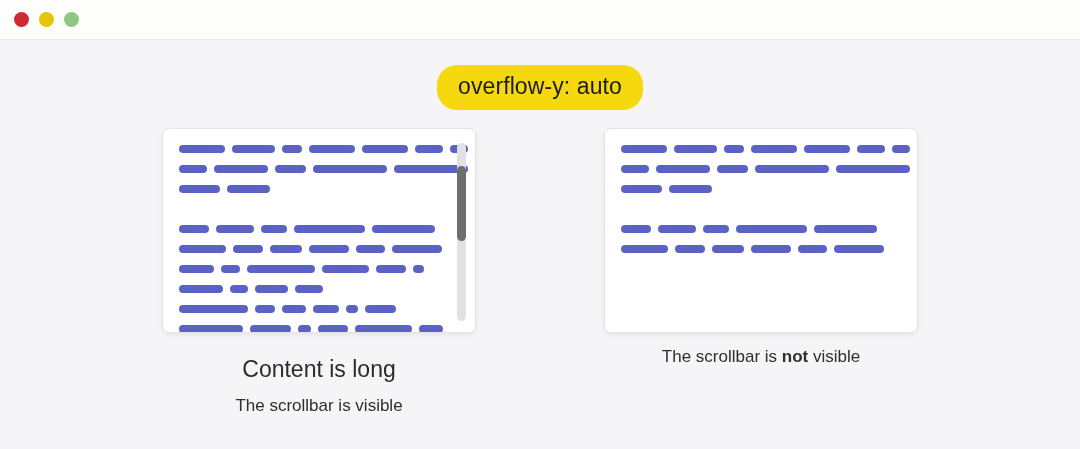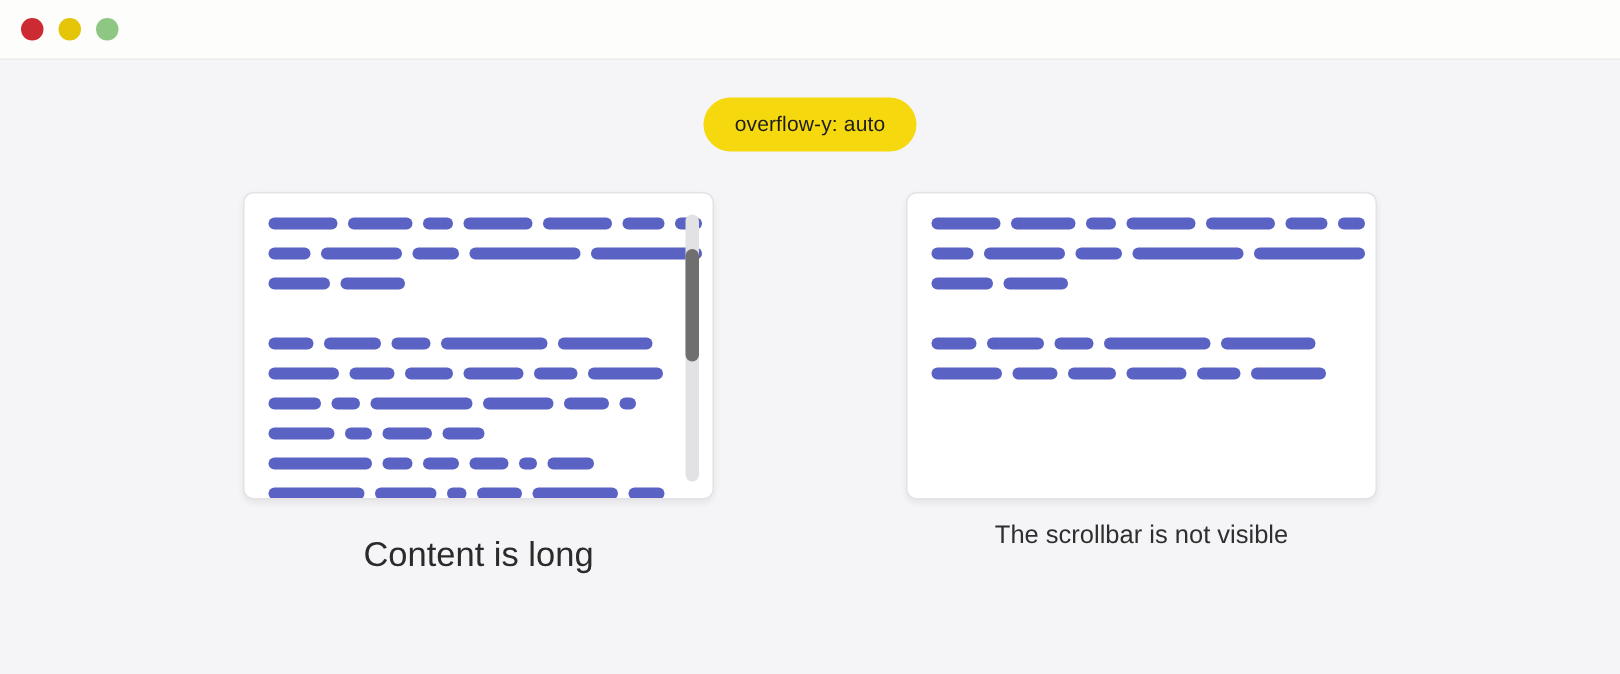--- a/index.html
+++ b/index.html
@@ -40,21 +40,21 @@
   }
 
   
   .badge-row {
     position: absolute; top: 25px; left: 0; width: 1080px;
     display: flex; justify-content: center;
   }
   .badge {
     background: #f6d80f;
     color: #1d1d1d;
-    font-size: 14px;
+    font-size: 23px;
     line-height: 1;
     padding: 10px 21px 12px 21px;
     border-radius: 20px;
     letter-spacing: 0.1px;
     white-space: nowrap;
   }
 
   
   .columns {
     position: absolute; top: 88px; left: 0;
@@ -113,21 +113,21 @@
     text-align: center;
     white-space: nowrap;
   }
   .caption-sub {
     margin-top: 14px;
     font-size: 17px;
     color: #2f2f2f;
     text-align: center;
     white-space: nowrap;
   }
-  .caption-sub b { font-weight: normal; }
+  .caption-sub b { font-weight: bold; }
 </style>
 </head>
 <body>
 
 <div class="window">
 
   <div class="titlebar">
     <div class="dots">
       <span class="dot dot-red" style="background: rgb(205, 43, 51);"></span>
       <span class="dot dot-yellow" style="background: rgb(228, 197, 7);"></span>
@@ -210,20 +210,21 @@
                 <span class="seg" style="width: 30px; background: rgb(90, 98, 195);"></span>
                 <span class="seg" style="width: 57px; background: rgb(90, 98, 195);"></span>
                 <span class="seg" style="width: 24px; background: rgb(90, 98, 195);"></span>
               </div>
             </div>
             <div class="scrollbar" style="background: rgb(226, 225, 228);">
               <div class="scroll-thumb" style="background: rgb(111, 111, 111); top: 13%; height: 42%;"></div>
             </div>
           </div>
           <div class="caption-title">Content is long</div>
+          <div class="caption-sub"><span>The scrollbar is </span><b></b><span>visible</span></div>
         </div>
         <div class="col">
           <div class="card">
             <div class="lines">
               <div class="line">
                 <span class="seg" style="width: 62px; background: rgb(90, 98, 195);"></span>
                 <span class="seg" style="width: 59px; background: rgb(90, 98, 195);"></span>
                 <span class="seg" style="width: 27px; background: rgb(90, 98, 195);"></span>
                 <span class="seg" style="width: 62px; background: rgb(90, 98, 195);"></span>
                 <span class="seg" style="width: 63px; background: rgb(90, 98, 195);"></span>

